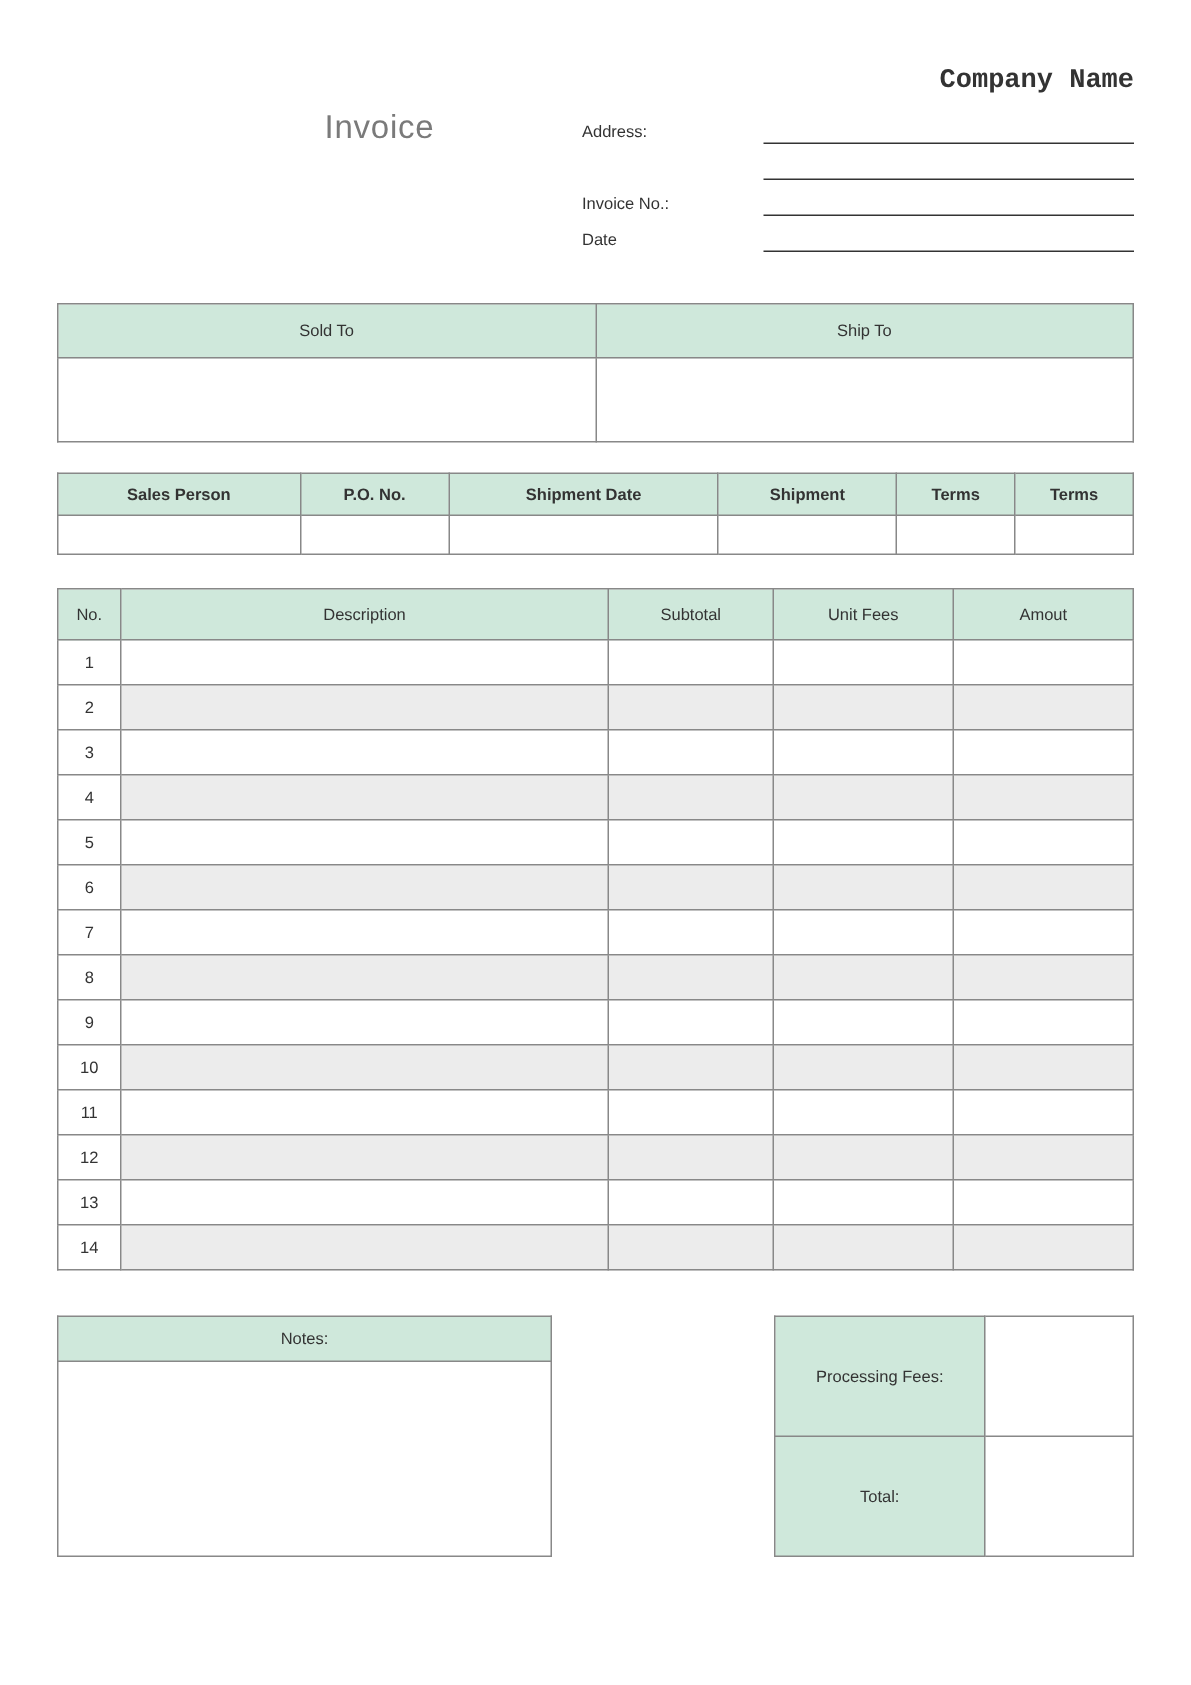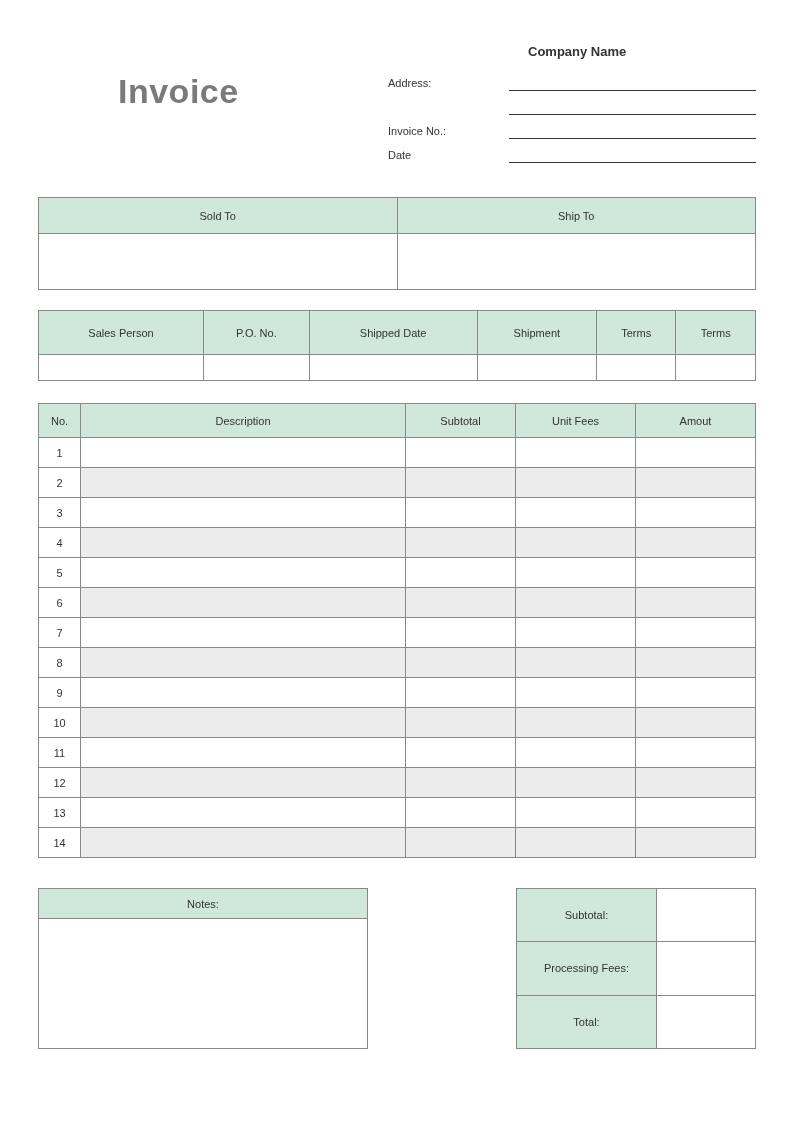--- a/index.html
+++ b/index.html
@@ -15,38 +15,40 @@
   }
   .page {
     padding: 40px 38px 40px 38px;
   }
   .header {
     display: flex;
     margin-bottom: 28px;
   }
   .title {
     flex: 0 0 350px;
-    font-size: 34px;
-    font-weight: 700;
+    font-size: 22px;
+    font-weight: 400;
     color: #7a7a7a;
     padding-top: 32px;
     padding-left: 80px;
     letter-spacing: 0.5px;
+    text-align: center;
   }
   .company-block {
     flex: 1;
     padding-top: 4px;
   }
   .company-name {
-    text-align: left;
-    font-size: 13px;
+    text-align: right;
+    font-size: 18px;
     font-weight: bold;
     color: #333;
     padding-left: 140px;
     margin-bottom: 14px;
+    font-family: Liberation Mono, monospace;
   }
   .hdr-row {
     display: flex;
     align-items: flex-end;
     margin-bottom: 6px;
     gap: 41px;
   }
   .hdr-label {
     flex: 0 0 80px;
     font-size: 11px;
@@ -62,21 +64,21 @@
 
   table { border-collapse: collapse; width: 100%; }
   .green-head { background: #cfe8db; margin-top: 28px; }
   .cell { border: 1px solid #888; font-size: 11px; text-align: center; vertical-align: middle; }
 
   .soldship { margin-bottom: 20px; }
   .soldship th { height: 36px; font-weight: normal; }
   .soldship td { height: 56px; background: #fff; }
 
   .meta-table { margin-bottom: 22px; }
-  .meta-table th { height: 44px; font-weight: normal; }
+  .meta-table th { height: 28px; font-weight: bold; }
   .meta-table td { height: 26px; background: #fff; }
 
   .items-table { margin-bottom: 30px; }
   .items-table th { height: 34px; font-weight: normal; }
   .items-table td { height: 30px; }
   .col-no { width: 42px; }
   .col-desc { }
   .col-qty { width: 110px; }
   .col-price { width: 120px; }
   .col-amt { width: 120px; }
@@ -132,21 +134,21 @@
       <td class="cell"></td>
     </tr>
   </tbody>
     </table>
 
   <table class="meta-table">
     <tbody>
         <tr class="green-head">
       <th class="cell">Sales Person</th>
       <th class="cell">P.O. No.</th>
-      <th class="cell">Shipped Date</th>
+      <th class="cell">Shipment Date</th>
       <th class="cell">Shipment</th>
       <th class="cell">Terms</th>
       <th class="cell">Terms</th>
     </tr>
     <tr>
       <td class="cell"></td>
       <td class="cell"></td>
       <td class="cell"></td>
       <td class="cell"></td>
       <td class="cell"></td>
@@ -274,24 +276,20 @@
             <th class="cell notes-head">Notes:</th>
           </tr>
       <tr>
             <td class="cell notes-body"></td>
           </tr>
     </tbody>
       </table>
     <div class="bottom-spacer"></div>
     <table class="totals-box">
       <tbody>
-          <tr>
-        <td class="cell lbl">Subtotal:</td>
-        <td class="cell val"></td>
-      </tr>
       <tr>
         <td class="cell lbl">Processing Fees:</td>
         <td class="cell val"></td>
       </tr>
       <tr>
         <td class="cell lbl">Total:</td>
         <td class="cell val"></td>
       </tr>
     </tbody>
       </table>

